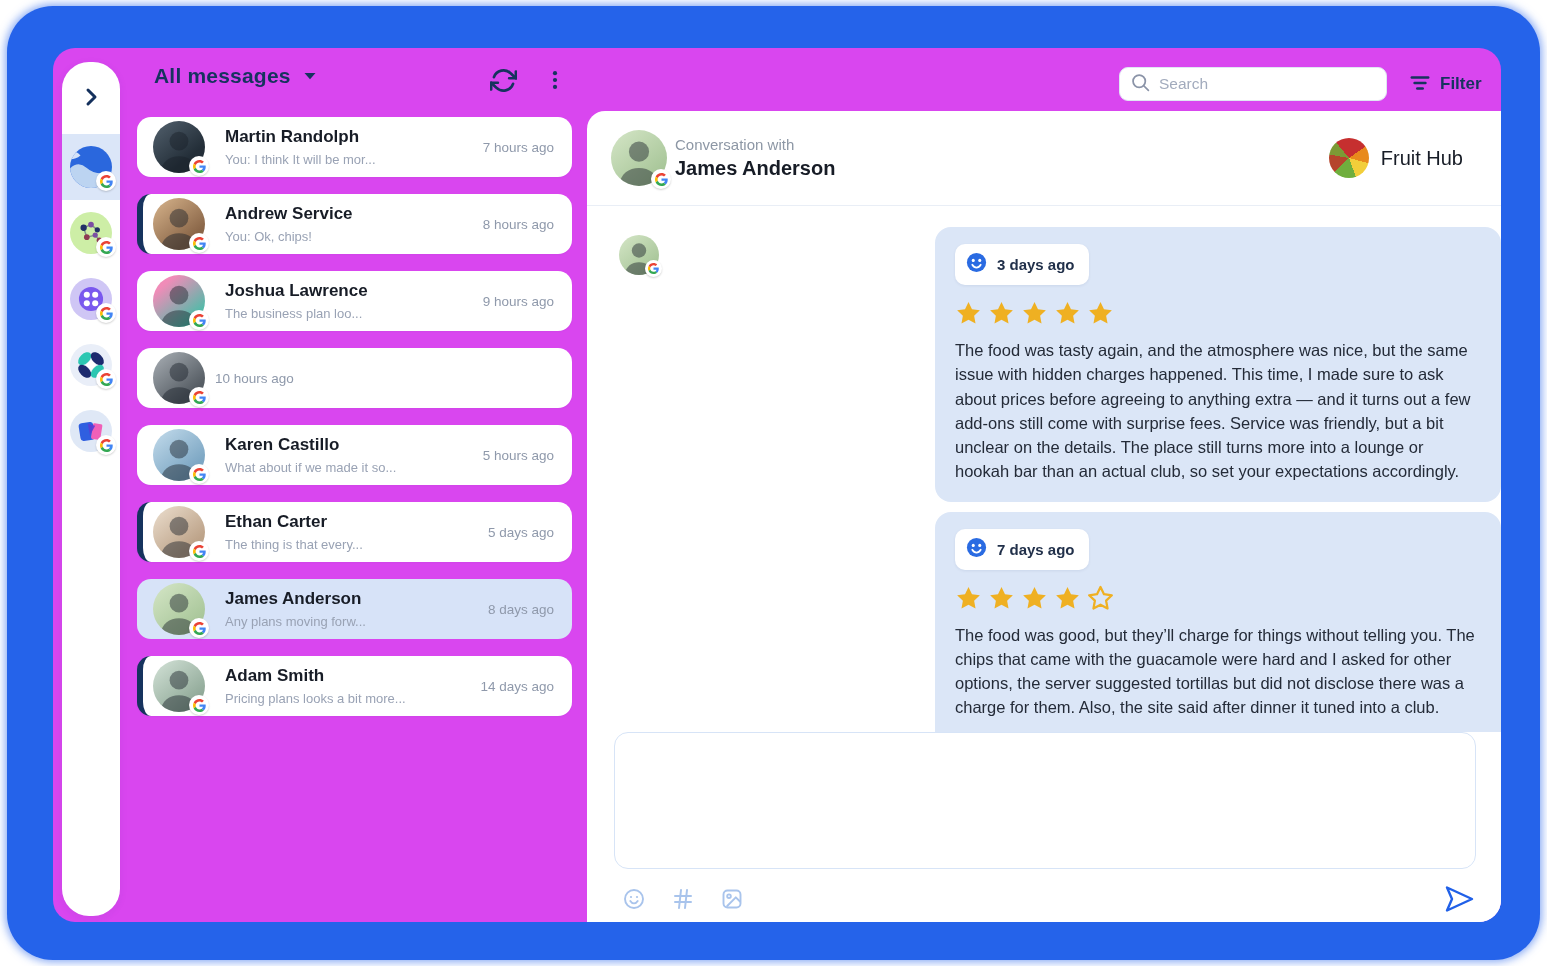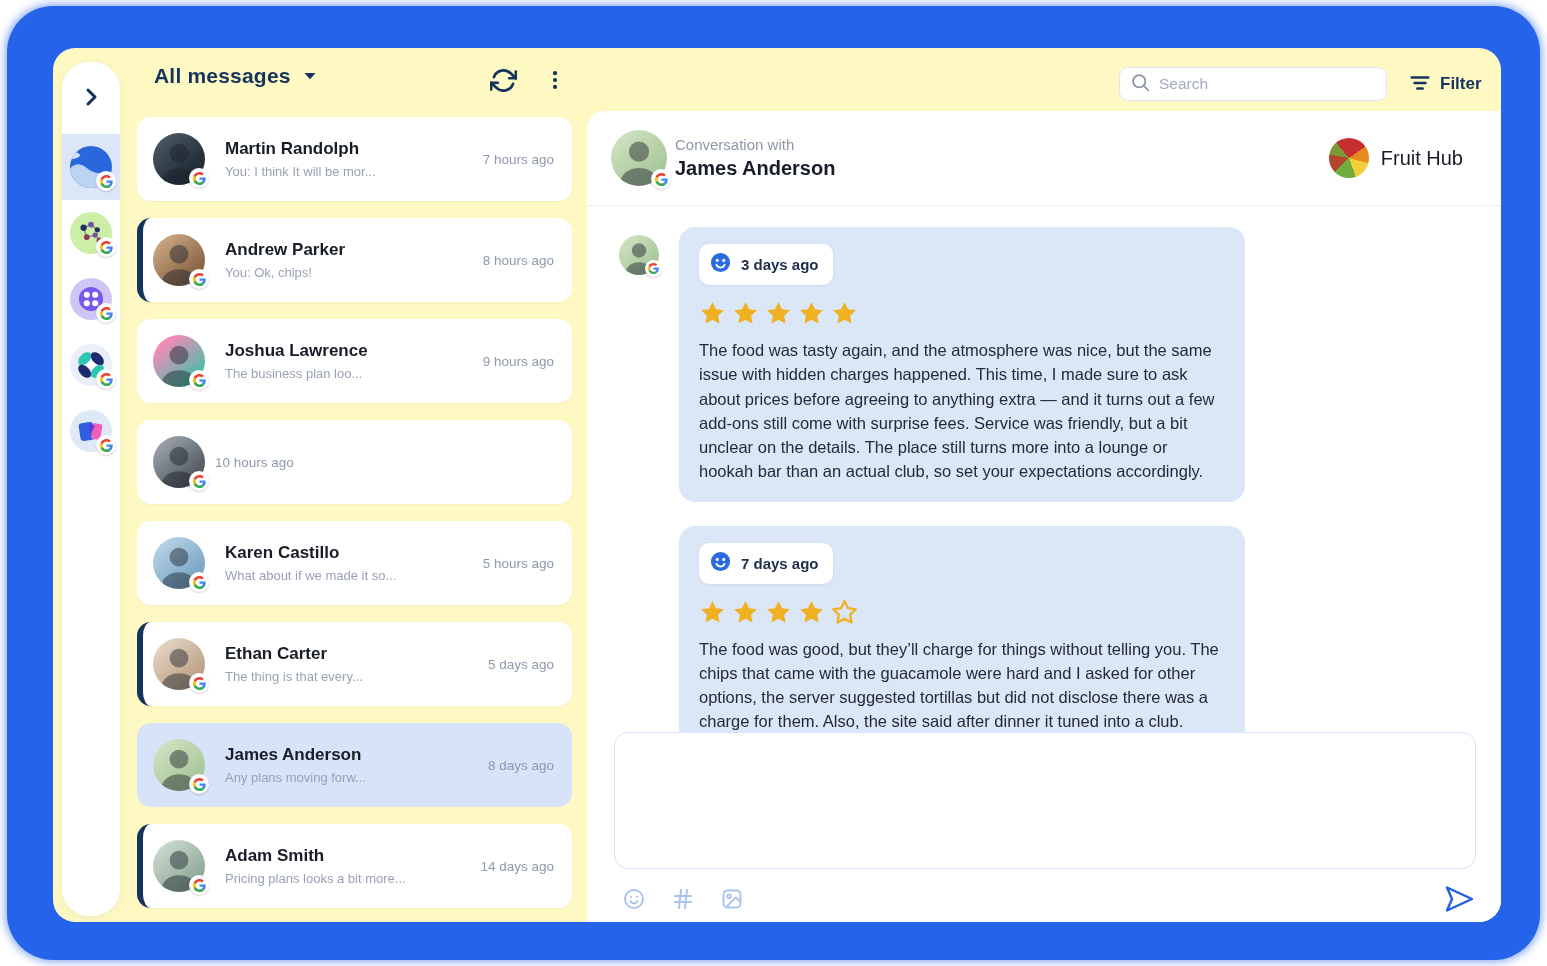--- a/index.html
+++ b/index.html
@@ -1,20 +1,20 @@
 <!DOCTYPE html>
 <html><head>
 <meta charset="utf-8">
 <style>
   * { margin:0; padding:0; box-sizing:border-box; }
   html,body { width:1547px; height:966px; background:#fff; font-family:"Liberation Sans", sans-serif; overflow:hidden; }
 
   .frame { position:absolute; left:7px; top:6px; right:7px; bottom:6px; background:#2563ea; border-radius:46px;
            box-shadow:0 0 8px 2px rgba(37,99,235,.55); }
-  .inner { position:absolute; left:46px; top:42px; right:39px; bottom:38px; background:#fef9c3; border-radius:22px; overflow:hidden; }
+  .inner { position:absolute; left:46px; top:42px; right:39px; bottom:38px; background:#d946ef; border-radius:22px; overflow:hidden; }
 
   
   .sidebar { position:absolute; left:9px; top:14px; width:58px; height:854px; background:#fff; border-radius:27px;
              box-shadow:0 2px 8px rgba(40,60,110,.07); display:flex; flex-direction:column; align-items:center; }
   .expand-btn { width:100%; height:72px; border:none; background:transparent; cursor:pointer; display:grid; place-items:center; border-radius:27px 27px 0 0; }
   .app-row { width:100%; height:66px; display:grid; place-items:center; cursor:pointer; }
   .app-row.selected { background:#dbe6f8; }
   .app-chip { position:relative; width:42px; height:42px; }
   .app-chip > svg.app { width:42px; height:42px; display:block; }
   .gbadge { position:absolute; right:-4px; bottom:-3px; width:20px; height:20px; background:#fff; border-radius:50%;
@@ -30,21 +30,21 @@
 
   .search-box { position:absolute; left:1066px; top:19px; width:268px; height:34px; background:#fff; border:1px solid #dfe6f2;
                 border-radius:9px; display:flex; align-items:center; padding:0 10px; gap:8px; }
   .search-box input { border:none; outline:none; flex:1; font-size:15.5px; color:#394456; background:transparent; }
   .search-box input::placeholder { color:#a2abbd; }
   .filter-btn { position:absolute; left:1356px; top:20px; height:32px; display:flex; align-items:center; gap:9px; background:none; border:none; cursor:pointer; }
   .filter-btn .t { font-size:17px; font-weight:700; color:#16335e; }
 
   
   .conv-list { position:absolute; left:84px; top:69px; width:435px; }
-  .conv-card { position:relative; height:84px; margin-bottom:17px; background:#fff; border-radius:14px;
+  .conv-card { position:relative; height:60px; margin-bottom:17px; background:#fff; border-radius:14px;
                display:flex; align-items:center; padding:0 18px 0 16px; cursor:pointer; box-shadow:0 1px 2px rgba(30,50,90,.04); }
   .conv-card.unread { border-left:6px solid #16335e; padding-left:10px; }
   .conv-card.selected { background:#d7e3f8; box-shadow:none; }
   .conv-card .txt { flex:1; min-width:0; margin-left:20px; }
   .conv-card .nm { font-size:17px; font-weight:700; color:#171c26; margin-bottom:5px; }
   .conv-card .pv { font-size:13px; color:#99a2b4; white-space:nowrap; overflow:hidden; }
   .conv-card .tm { font-size:13.5px; color:#8f99ab; white-space:nowrap; margin-left:10px; }
 
   .avatar { position:relative; border-radius:50%; flex:none; overflow:visible; }
   .avatar .ph { width:100%; height:100%; border-radius:50%; overflow:hidden; position:relative; }
@@ -69,22 +69,22 @@
   
   .panel { position:absolute; left:534px; top:63px; right:0; bottom:0; background:#fff; border-radius:18px 0 0 0; overflow:hidden; }
   .panel-head { height:95px; display:flex; align-items:center; padding:0 38px 0 24px; border-bottom:1px solid #e9eef6; }
   .ph-txt { margin-left:8px; }
   .ph-sub { font-size:15px; color:#8d97a5; margin-bottom:4px; }
   .ph-name { font-size:20px; font-weight:700; color:#171c26; }
   .biz { margin-left:auto; display:flex; align-items:center; gap:12px; }
   .biz .bn { font-size:20px; font-weight:400; color:#171c26; }
 
   .chat { position:absolute; left:0; right:0; top:96px; bottom:0; overflow:hidden; }
-  .msg { display:flex; align-items:flex-start; padding-left:32px; margin-top:20px; }
-  .msg + .msg { margin-top:24px; }
+  .msg { display:flex; align-items:flex-start; padding-left:32px; margin-top:20px;justify-content:space-between; }
+  .msg + .msg { margin-top:10px; }
   .bubble { margin-left:20px; width:566px; background:#dbe6f7; border-radius:16px; padding:17px 20px 18px; }
   .time-pill { display:inline-flex; align-items:center; gap:9px; background:#fff; border-radius:10px; padding:7px 14px 7px 10px;
                box-shadow:0 1px 3px rgba(16,40,90,.08); }
   .time-pill .t { font-size:15px; font-weight:600; color:#21304a; }
   .stars { display:flex; gap:6px; margin-top:15px; }
   .star { width:27px; height:27px; }
   .star.filled path { fill:#efb022; }
   .star.empty path { fill:none; stroke:#efb022; stroke-width:2; stroke-linejoin:round; }
   .review { margin-top:11px; font-size:16.5px; line-height:1.47; color:#242b38; }
 
@@ -304,21 +304,21 @@
                 <use href="#person"></use>
               </svg>
             </div>
           <span class="gbadge">
               <svg viewBox="0 0 48 48">
                 <use href="#gG"></use>
               </svg>
             </span>
         </div>
         <div class="txt">
-            <div class="nm">Andrew Parker</div>
+            <div class="nm">Andrew Service</div>
           <div class="pv">You: Ok, chips!</div>
           </div>
         <div class="tm">8 hours ago</div>
       </div>
 
       <div class="conv-card">
         <div class="avatar av52">
           <div class="ph bg-joshua">
               <svg viewBox="0 0 40 40">
                 <use href="#person"></use>

